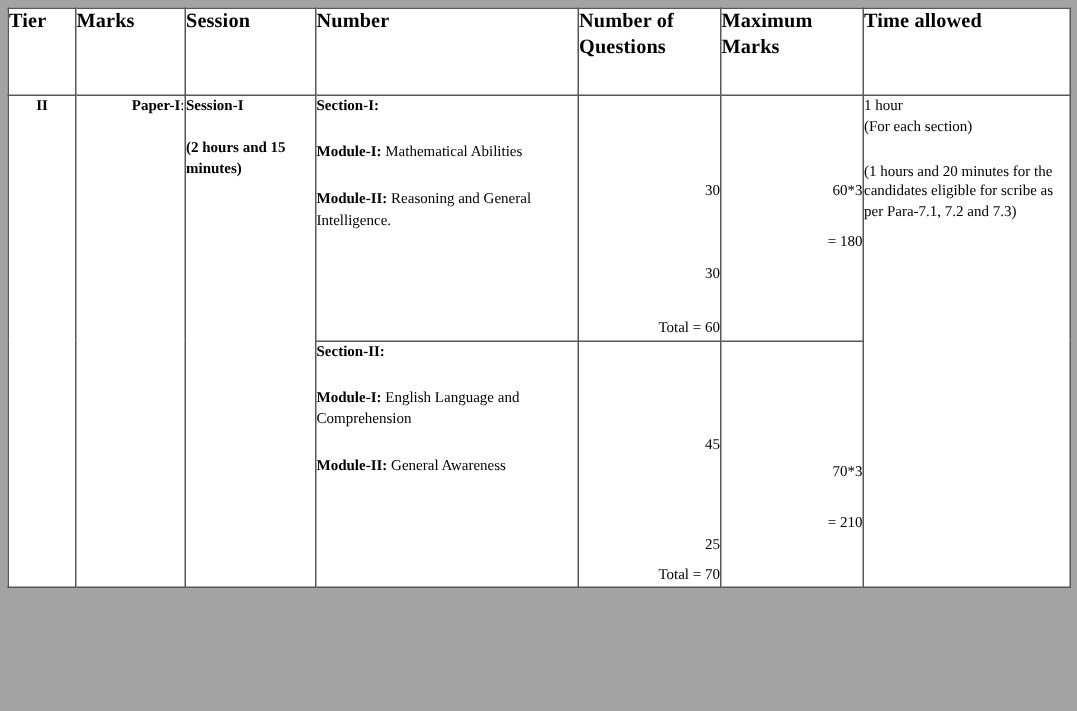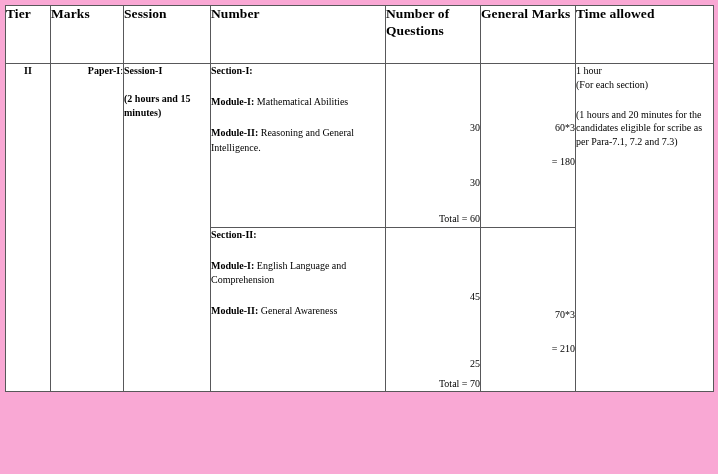--- a/index.html
+++ b/index.html
@@ -12,21 +12,21 @@
     height: 474px;
     font-family: "Liberation Serif", "DejaVu Serif", serif;
     color: #000000;
     overflow: hidden;
   }
 
   .sheet {
     position: relative;
     width: 718px;
     height: 474px;
-    background: #f9a8d4;
+    background: #a3a3a3;
   }
 
   table.exam-table {
     position: absolute;
     left: 5px;
     top: 5px;
     width: 708px;
     border-collapse: collapse;
     table-layout: fixed;
     background: #ffffff;
@@ -138,21 +138,21 @@
       <col class="c-time">
     </colgroup>
 
     <thead>
       <tr>
         <th>Tier</th>
         <th>Marks</th>
         <th>Session</th>
         <th>Number</th>
         <th>Number of Questions</th>
-        <th>General Marks</th>
+        <th>Maximum Marks</th>
         <th>Time allowed</th>
       </tr>
     </thead>
 
     <tbody>
 
       <tr>
 
         <td class="tier-cell" rowspan="2">
           <span>II</span>

